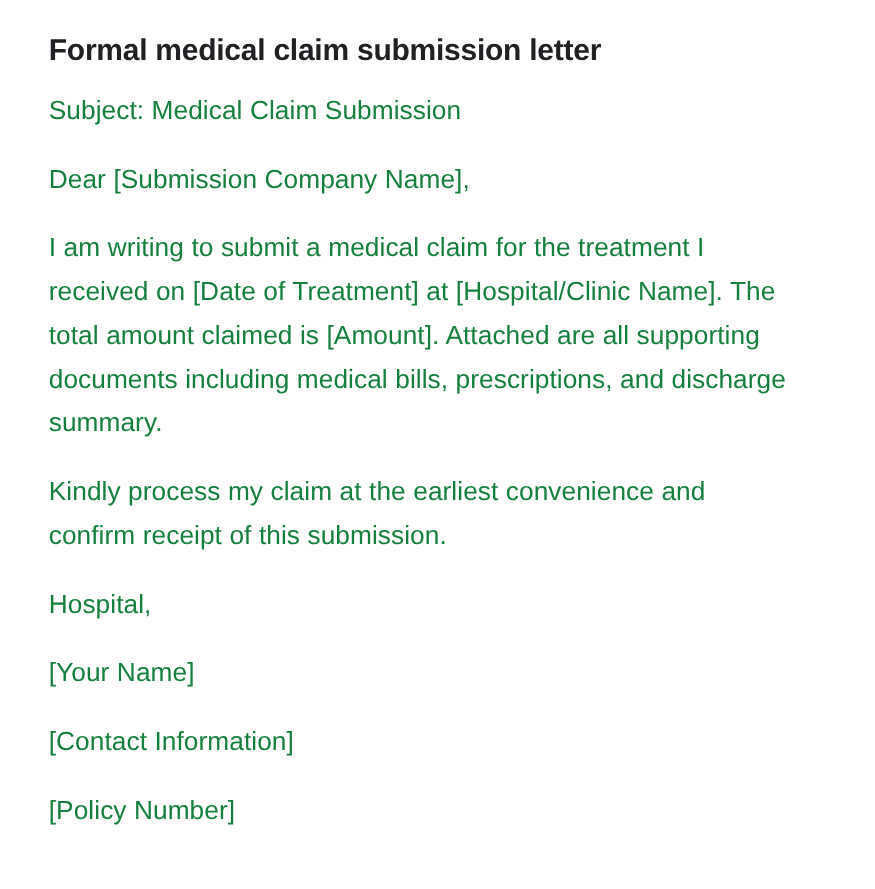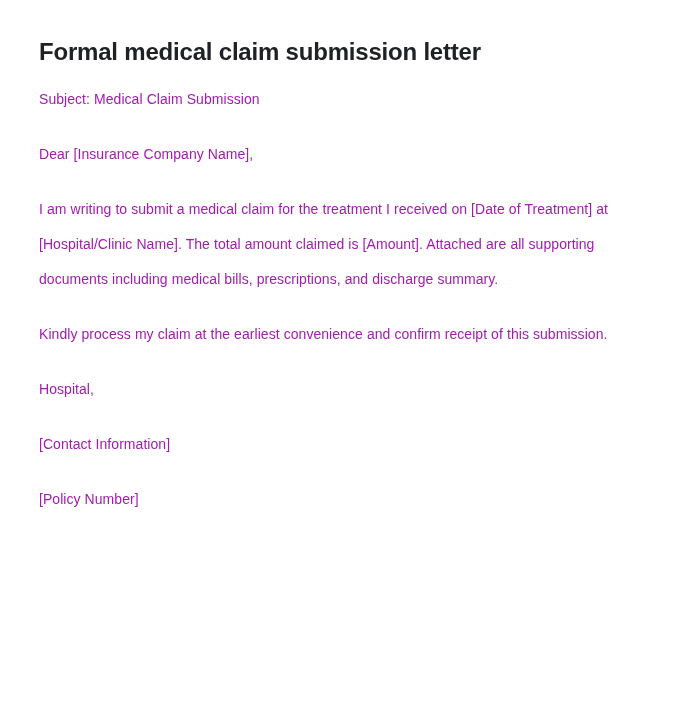--- a/index.html
+++ b/index.html
@@ -13,44 +13,43 @@
     overflow: hidden;
     font-family: "Liberation Sans", sans-serif;
     -webkit-font-smoothing: antialiased;
   }
   .letter {
     box-sizing: border-box;
     width: 700px;
     height: 681px;
     background: #ffffff;
     padding: 24px 40px 0 39px;
-    margin-top: 11px;
   }
   .letter-title {
     margin: 0;
     padding: 0;
     font-size: 24px;
     line-height: 34px;
     font-weight: 700;
     color: #202124;
     letter-spacing: -0.2px;
     max-width: 600px;
   }
   .letter-body {
     margin: 0;
     padding: 0;
     max-width: 596px;
   }
   .letter-para {
     margin: 0;
     padding: 0;
-    font-size: 14px;
+    font-size: 21px;
     line-height: 35px;
     font-weight: 400;
-    color: #a21caf;
+    color: #15803d;
     letter-spacing: 0.05px;
     word-spacing: 0.1px;
   }
   .letter-para + .letter-para {
     margin-top: 20px;
   }
   .gap-subject {
     margin-top: 13px;
   }
 </style>
@@ -58,27 +57,28 @@
 <body>
 
 <div class="letter">
 
   <h1 class="letter-title">Formal medical claim submission letter</h1>
 
   <div class="letter-body">
 
     <p class="letter-para gap-subject">Subject: Medical Claim Submission</p>
 
-    <p class="letter-para">Dear [Insurance Company Name],</p>
+    <p class="letter-para">Dear [Submission Company Name],</p>
 
     <p class="letter-para">I am writing to submit a medical claim for the treatment I received on [Date of Treatment] at [Hospital/Clinic Name]. The total amount claimed is [Amount]. Attached are all supporting documents including medical bills, prescriptions, and discharge summary.</p>
 
     <p class="letter-para">Kindly process my claim at the earliest convenience and confirm receipt of this submission.</p>
 
     <p class="letter-para">Hospital,</p>
 
+    <p class="letter-para">[Your Name]</p>
 
     <p class="letter-para">[Contact Information]</p>
 
     <p class="letter-para">[Policy Number]</p>
 
   </div>
 </div>
 
 </body></html>

